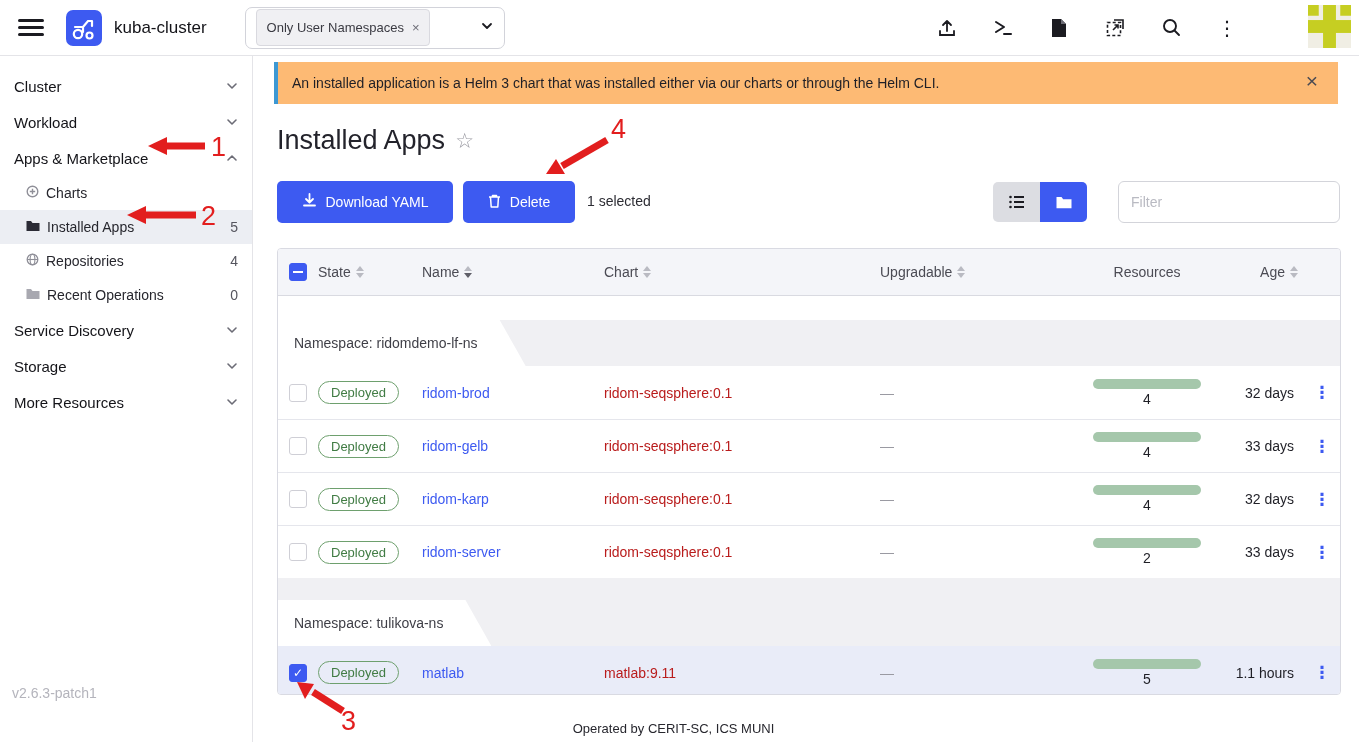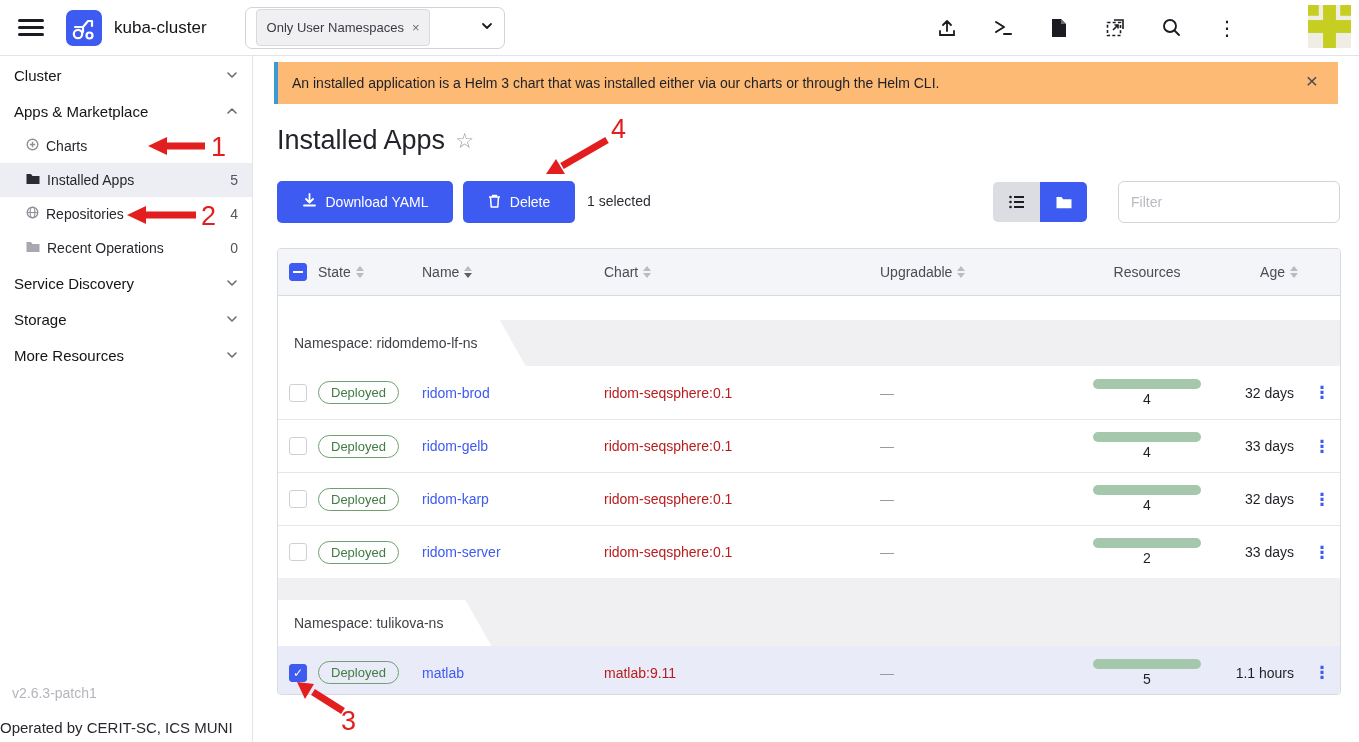--- a/index.html
+++ b/index.html
@@ -21,21 +21,21 @@
   .ns-tag{background:#f0f0f3;border:1px solid #d9d9df;border-radius:4px;padding:10px 10px;
     font-size:13px;color:#3a3a42;display:flex;align-items:center;gap:8px;}
   .ns-tag .x{color:#6c6c76;font-size:13px;cursor:pointer;}
   .ns-caret{margin-left:auto;}
   .top-actions{position:absolute;right:120px;top:0;height:55px;display:flex;align-items:center;gap:32px;}
   .ticon{width:24px;height:24px;display:flex;align-items:center;justify-content:center;
     color:#1b1b21;cursor:pointer;font-size:20px;}
   .avatar{position:absolute;right:8px;top:5px;width:43px;height:43px;cursor:pointer;}
   
   .sidebar{position:absolute;left:0;top:55px;width:253px;bottom:0;background:#fff;
-    border-right:1px solid #e4e4e8;padding-top:2px;box-sizing:border-box;}
+    border-right:1px solid #e4e4e8;padding-top:13px;box-sizing:border-box;}
   .nav-group{height:36px;display:flex;align-items:center;padding:0 14px;cursor:pointer;
     font-size:15px;color:#141419;}
   .nav-group .chev{margin-left:auto;}
   .nav-child{height:34px;display:flex;align-items:center;padding:0 14px 0 26px;cursor:pointer;
     font-size:14px;color:#27272e;gap:7px;}
   .nav-child .cnt{margin-left:auto;color:#55555e;font-size:14px;}
   .nav-child.active{background:#eceef3;}
   .cluster-tools-btn{position:absolute;left:12px;top:582px;width:228px;height:36px;
     border:1px solid #cfd0d6;border-radius:5px;background:#fff;display:flex;align-items:center;
     justify-content:center;gap:8px;font-size:14px;color:#1b1b21;cursor:pointer;}
@@ -96,21 +96,21 @@
     color:#417c44;font-size:13px;background:transparent;}
   .name-link{color:#3d5af1;text-decoration:none;font-size:14px;cursor:pointer;}
   .chart-cell{color:#b91c1c;}
   .upg-cell{color:#9a9aa2;}
   .res-cell{display:flex;flex-direction:column;align-items:center;justify-content:center;gap:2px;}
   .res-bar{width:108px;height:10px;border-radius:6px;background:#a5c7ab;}
   .res-num{font-size:14px;color:#1f1f26;}
   .age-cell{text-align:right;padding-right:10px;color:#1f1f26;}
   .row-kebab{color:#3d5af1;font-size:17px;font-weight:bold;text-align:center;cursor:pointer;}
   
-  .footer{position:absolute;left:0;right:12px;bottom:6px;color:#27272e;font-size:15px;}
+  .footer{position:absolute;left:0;right:12px;bottom:6px;text-align:center;color:#27272e;font-size:13px;}
   
   .anno{position:absolute;left:0;top:0;width:1359px;height:742px;pointer-events:none;z-index:50;}
   svg text.anno-num{font-family:"Liberation Sans",sans-serif;font-size:27px;fill:#e21e1e;}
 </style>
 </head>
 <body>
 
 <header class="topbar">
   <div class="hamburger">
       <span></span>
@@ -177,20 +177,26 @@
       <rect x="0" y="14" width="40" height="12" fill="#c6ce22"></rect>
       <rect x="0" y="0" width="10" height="10" fill="#c6ce22"></rect>
       <rect x="30" y="0" width="10" height="10" fill="#c6ce22"></rect>
     </svg>
   </div>
 </header>
 
 <nav class="sidebar">
   <div class="nav-group">
     <span>Cluster</span>
+    <span class="chev"><svg width="12" height="12" viewBox="0 0 12 12">
+          <path d="M2 4 l4 4 4-4" fill="none" stroke="#6c6c76" stroke-width="1.6" stroke-linecap="round" stroke-linejoin="round"></path>
+        </svg></span>
+  </div>
+  <div class="nav-group">
+    <span>Workload</span>
     <span class="chev"><svg width="12" height="12" viewBox="0 0 12 12">
           <path d="M2 4 l4 4 4-4" fill="none" stroke="#6c6c76" stroke-width="1.6" stroke-linecap="round" stroke-linejoin="round"></path>
         </svg></span>
   </div>
   <div class="nav-group">
     <span>Apps &amp; Marketplace</span>
     <span class="chev"><svg width="12" height="12" viewBox="0 0 12 12">
           <path d="M2 8 l4-4 4 4" fill="none" stroke="#6c6c76" stroke-width="1.6" stroke-linecap="round" stroke-linejoin="round"></path>
         </svg></span>
   </div>

